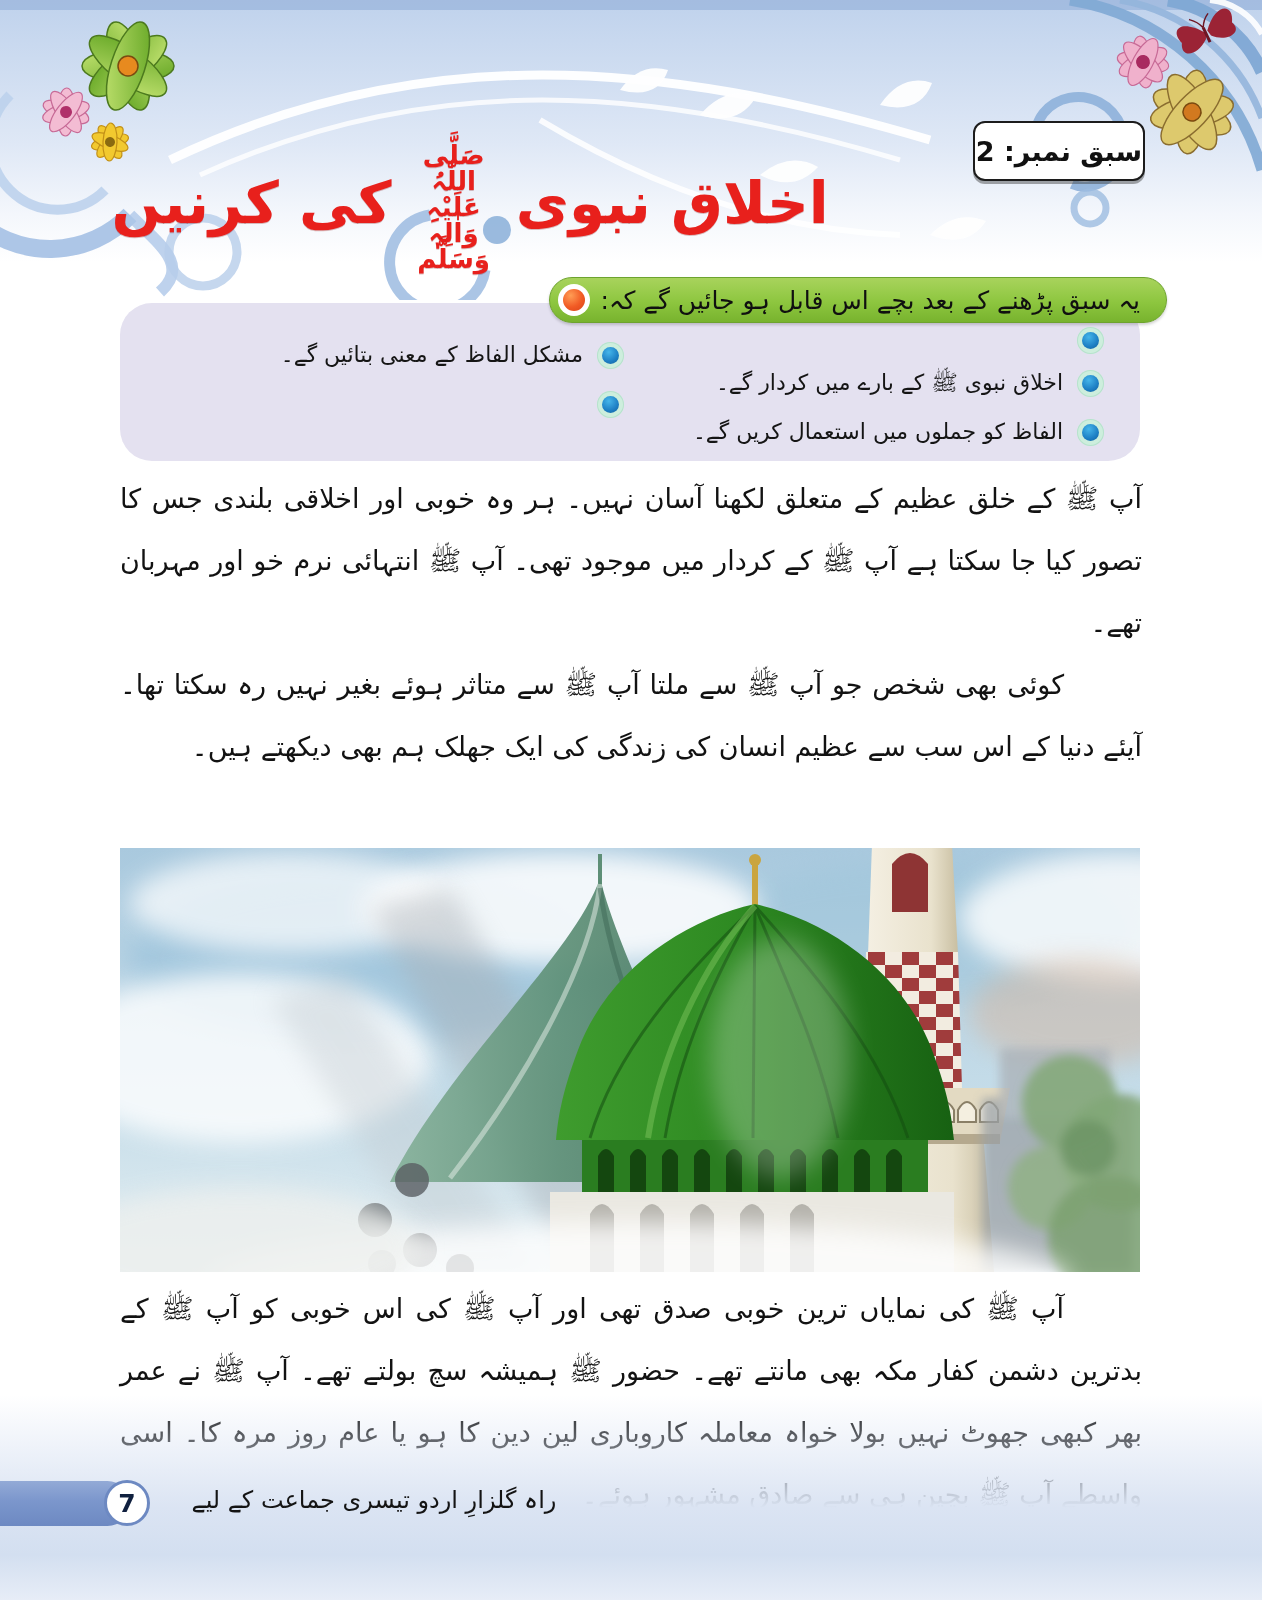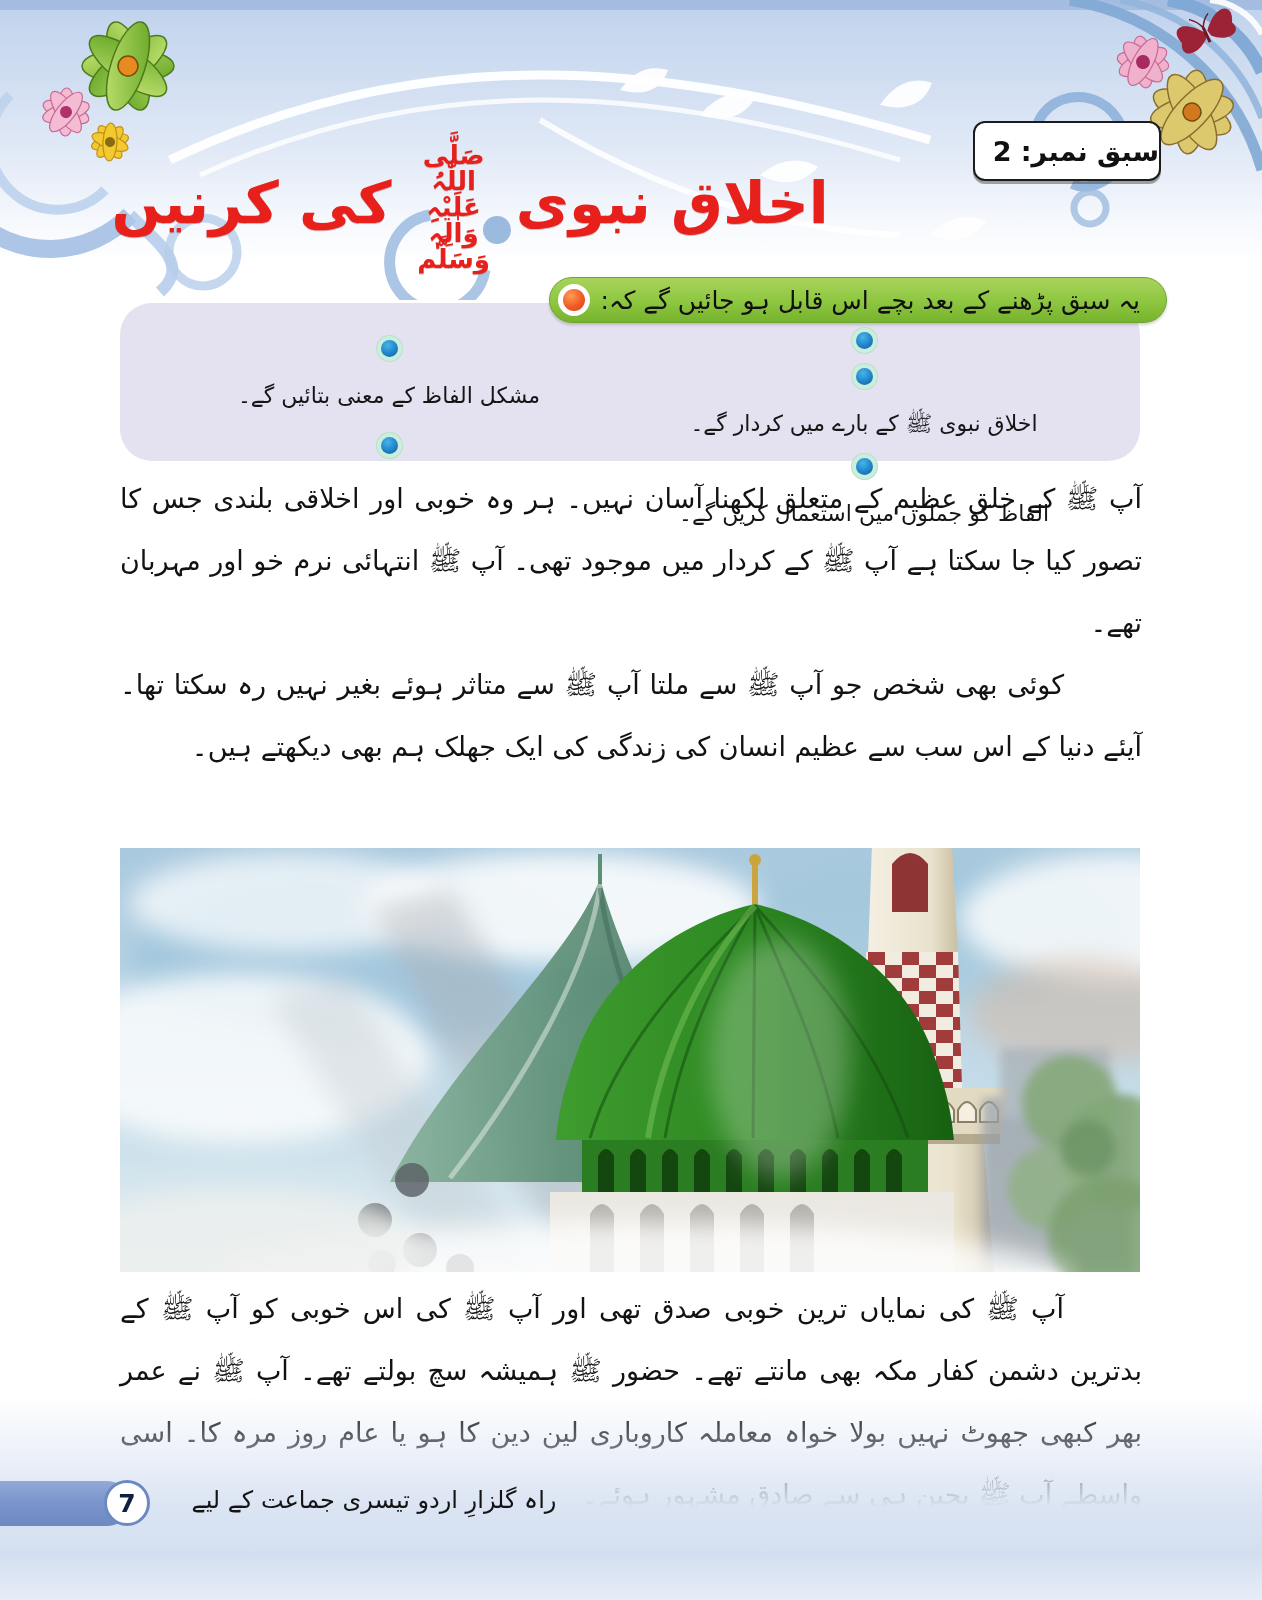--- a/index.html
+++ b/index.html
@@ -8,22 +8,22 @@
     background:#ffffff;overflow:hidden;
     font-family:"DejaVu Sans",sans-serif;
   }
   
   .header-decor{position:absolute;top:0;left:0;width:1262px;height:300px;}
   
   .lesson-box{
     position:absolute;top:121px;left:973px;width:168px;height:56px;
     background:#ffffff;border:2.5px solid #1c1c1c;border-radius:12px;
     box-shadow:0 3px 0 rgba(60,60,60,.45);
-    display:flex;align-items:center;
-    direction:rtl;font-size:27px;font-weight:bold;color:#111;padding-left:16px;
+    display:flex;align-items:center;justify-content:center;
+    direction:rtl;font-size:27px;font-weight:bold;color:#111;
   }
   
   .page-title{
     position:absolute;top:142px;left:0;width:920px;text-align:center;
     direction:rtl;color:#e8201c;font-weight:bold;font-size:58px;
     line-height:100px;letter-spacing:1px;
     text-shadow:0 1px 0 rgba(120,0,0,.25);
     margin-left:10px;
   }
   .page-title .salawat{font-size:26px;vertical-align:middle;line-height:26px;display:inline-block;max-width:84px;}
@@ -44,21 +44,21 @@
     display:flex;align-items:center;justify-content:center;
   }
   .obj-pill .marker .dot{
     width:22px;height:22px;border-radius:50%;
     background:radial-gradient(circle at 35% 30%,#ff9d55 0%,#f15a24 55%,#d8431a 100%);
   }
   .obj-pill .pill-text{direction:rtl;font-size:25px;color:#101010;white-space:nowrap;}
   .obj-col{position:absolute;display:flex;flex-direction:column;}
   .obj-col-right{top:24px;right:36px;width:480px;gap:9px;}
   .obj-col-left{top:32px;left:34px;width:470px;gap:16px;}
-  .obj-item{display:flex;direction:rtl;align-items:center;gap:14px;flex-direction:column;}
+  .obj-item{display:flex;direction:rtl;align-items:center;gap:14px;}
   .obj-bullet{
     width:27px;height:27px;border-radius:50%;flex:0 0 auto;
     background:#cdeedd;box-shadow:inset 0 0 0 1px #b7e2cd;
     display:flex;align-items:center;justify-content:center;
   }
   .obj-bullet .inner{
     width:17px;height:17px;border-radius:50%;
     background:radial-gradient(circle at 40% 30%,#45b5ea 0%,#1d7fc4 60%,#135e9a 100%);
   }
   .obj-item .obj-text{font-size:22px;color:#151515;line-height:40px;}

